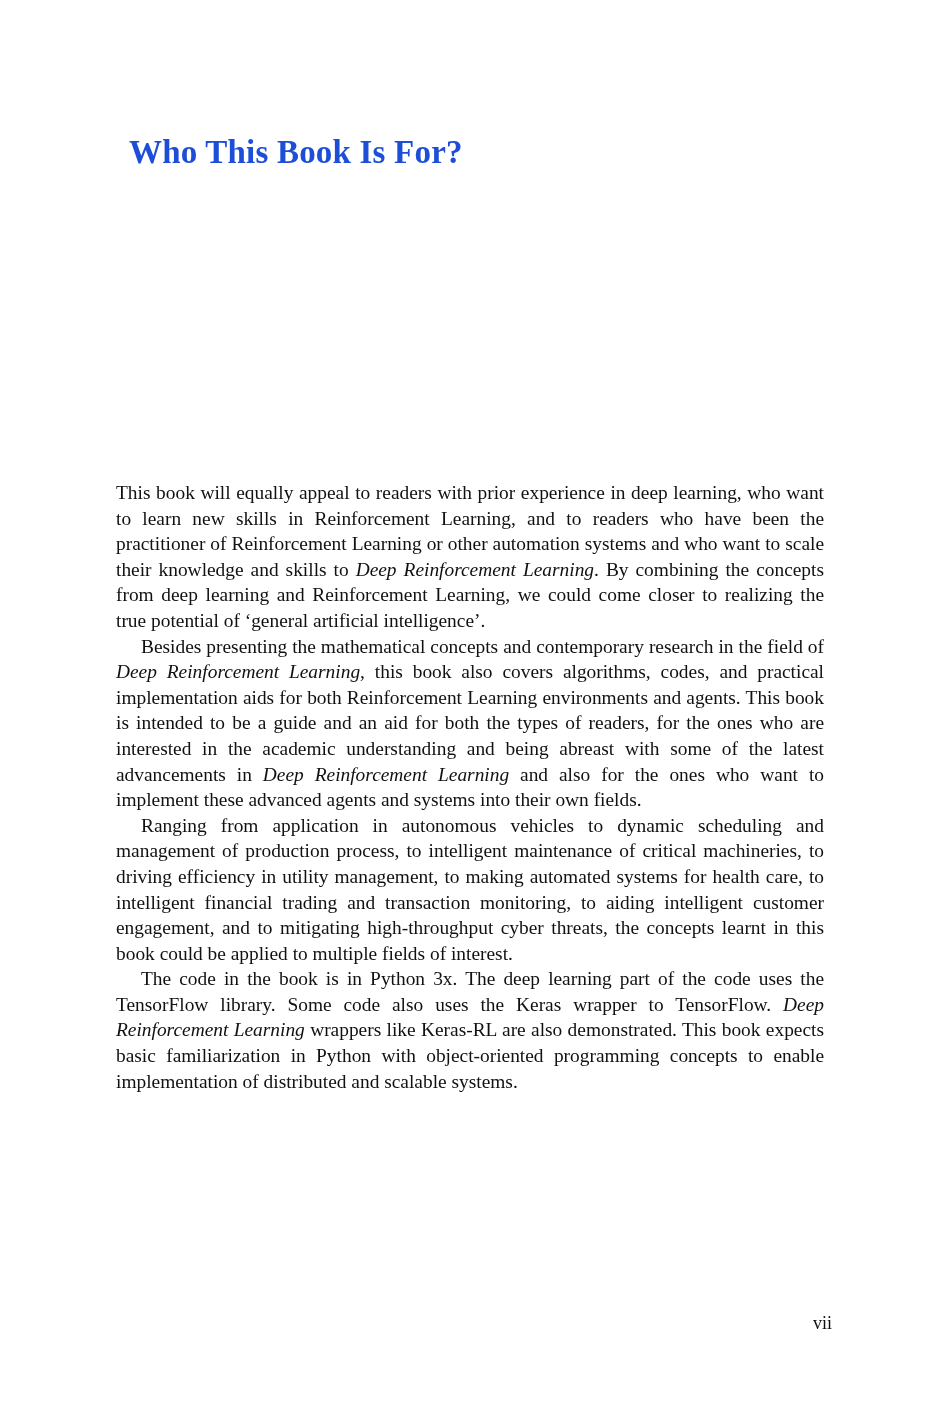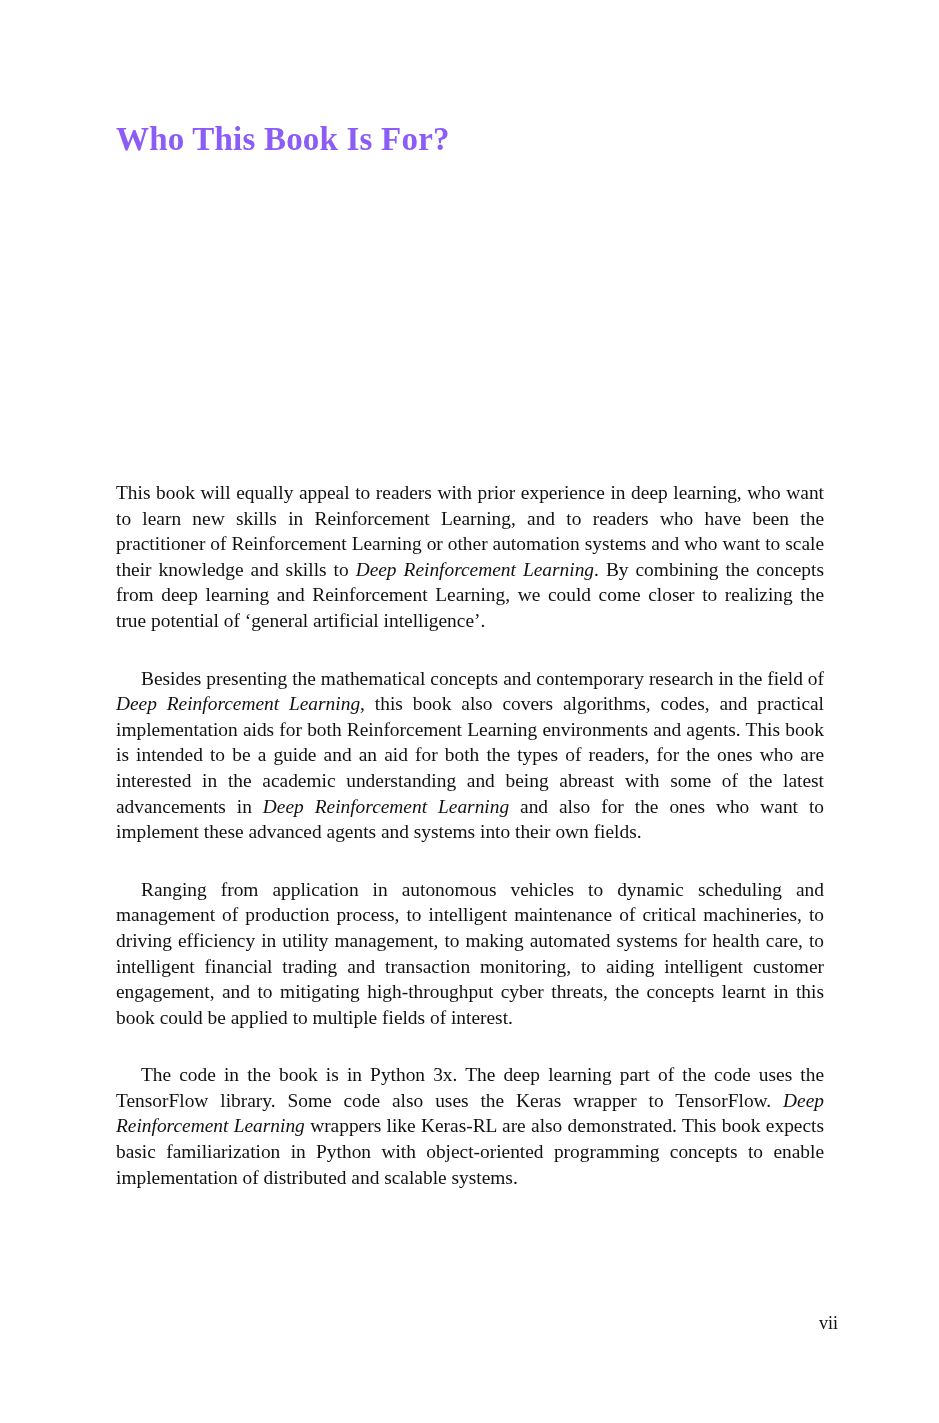--- a/index.html
+++ b/index.html
@@ -12,48 +12,47 @@
       height: 1423px;
       position: relative;
       overflow: hidden;
       font-family: "Liberation Serif", "DejaVu Serif", serif;
       color: #111111;
     }
     .page-title {
       position: absolute;
       left: 116px;
       top: 117px;
-      margin: 0;
+      margin: 13px;
       font-size: 33px;
       font-weight: bold;
       line-height: 44px;
       letter-spacing: 0.2px;
-      color: #8b5cf6;
+      color: #1d4ed8;
     }
     .body-text {
       position: absolute;
       left: 116px;
       top: 480px;
       width: 708px;
     }
     .para {
       margin: 0;
       font-size: 19.4px;
       line-height: 25.6px;
       text-align: justify;
       text-align-last: left;
       hyphens: none;
     }
     .para.indent {
       text-indent: 25px;
-      margin-top: 32px;
     }
     .page-number {
       position: absolute;
-      right: 101px;
+      right: 107px;
       top: 1312px;
       font-size: 18px;
       line-height: 22px;
     }
     em { font-style: italic; font-family: Liberation Serif, serif; }
   </style>
 </head>
 <body>
 
 <h1 class="page-title">Who This Book Is For?</h1>

